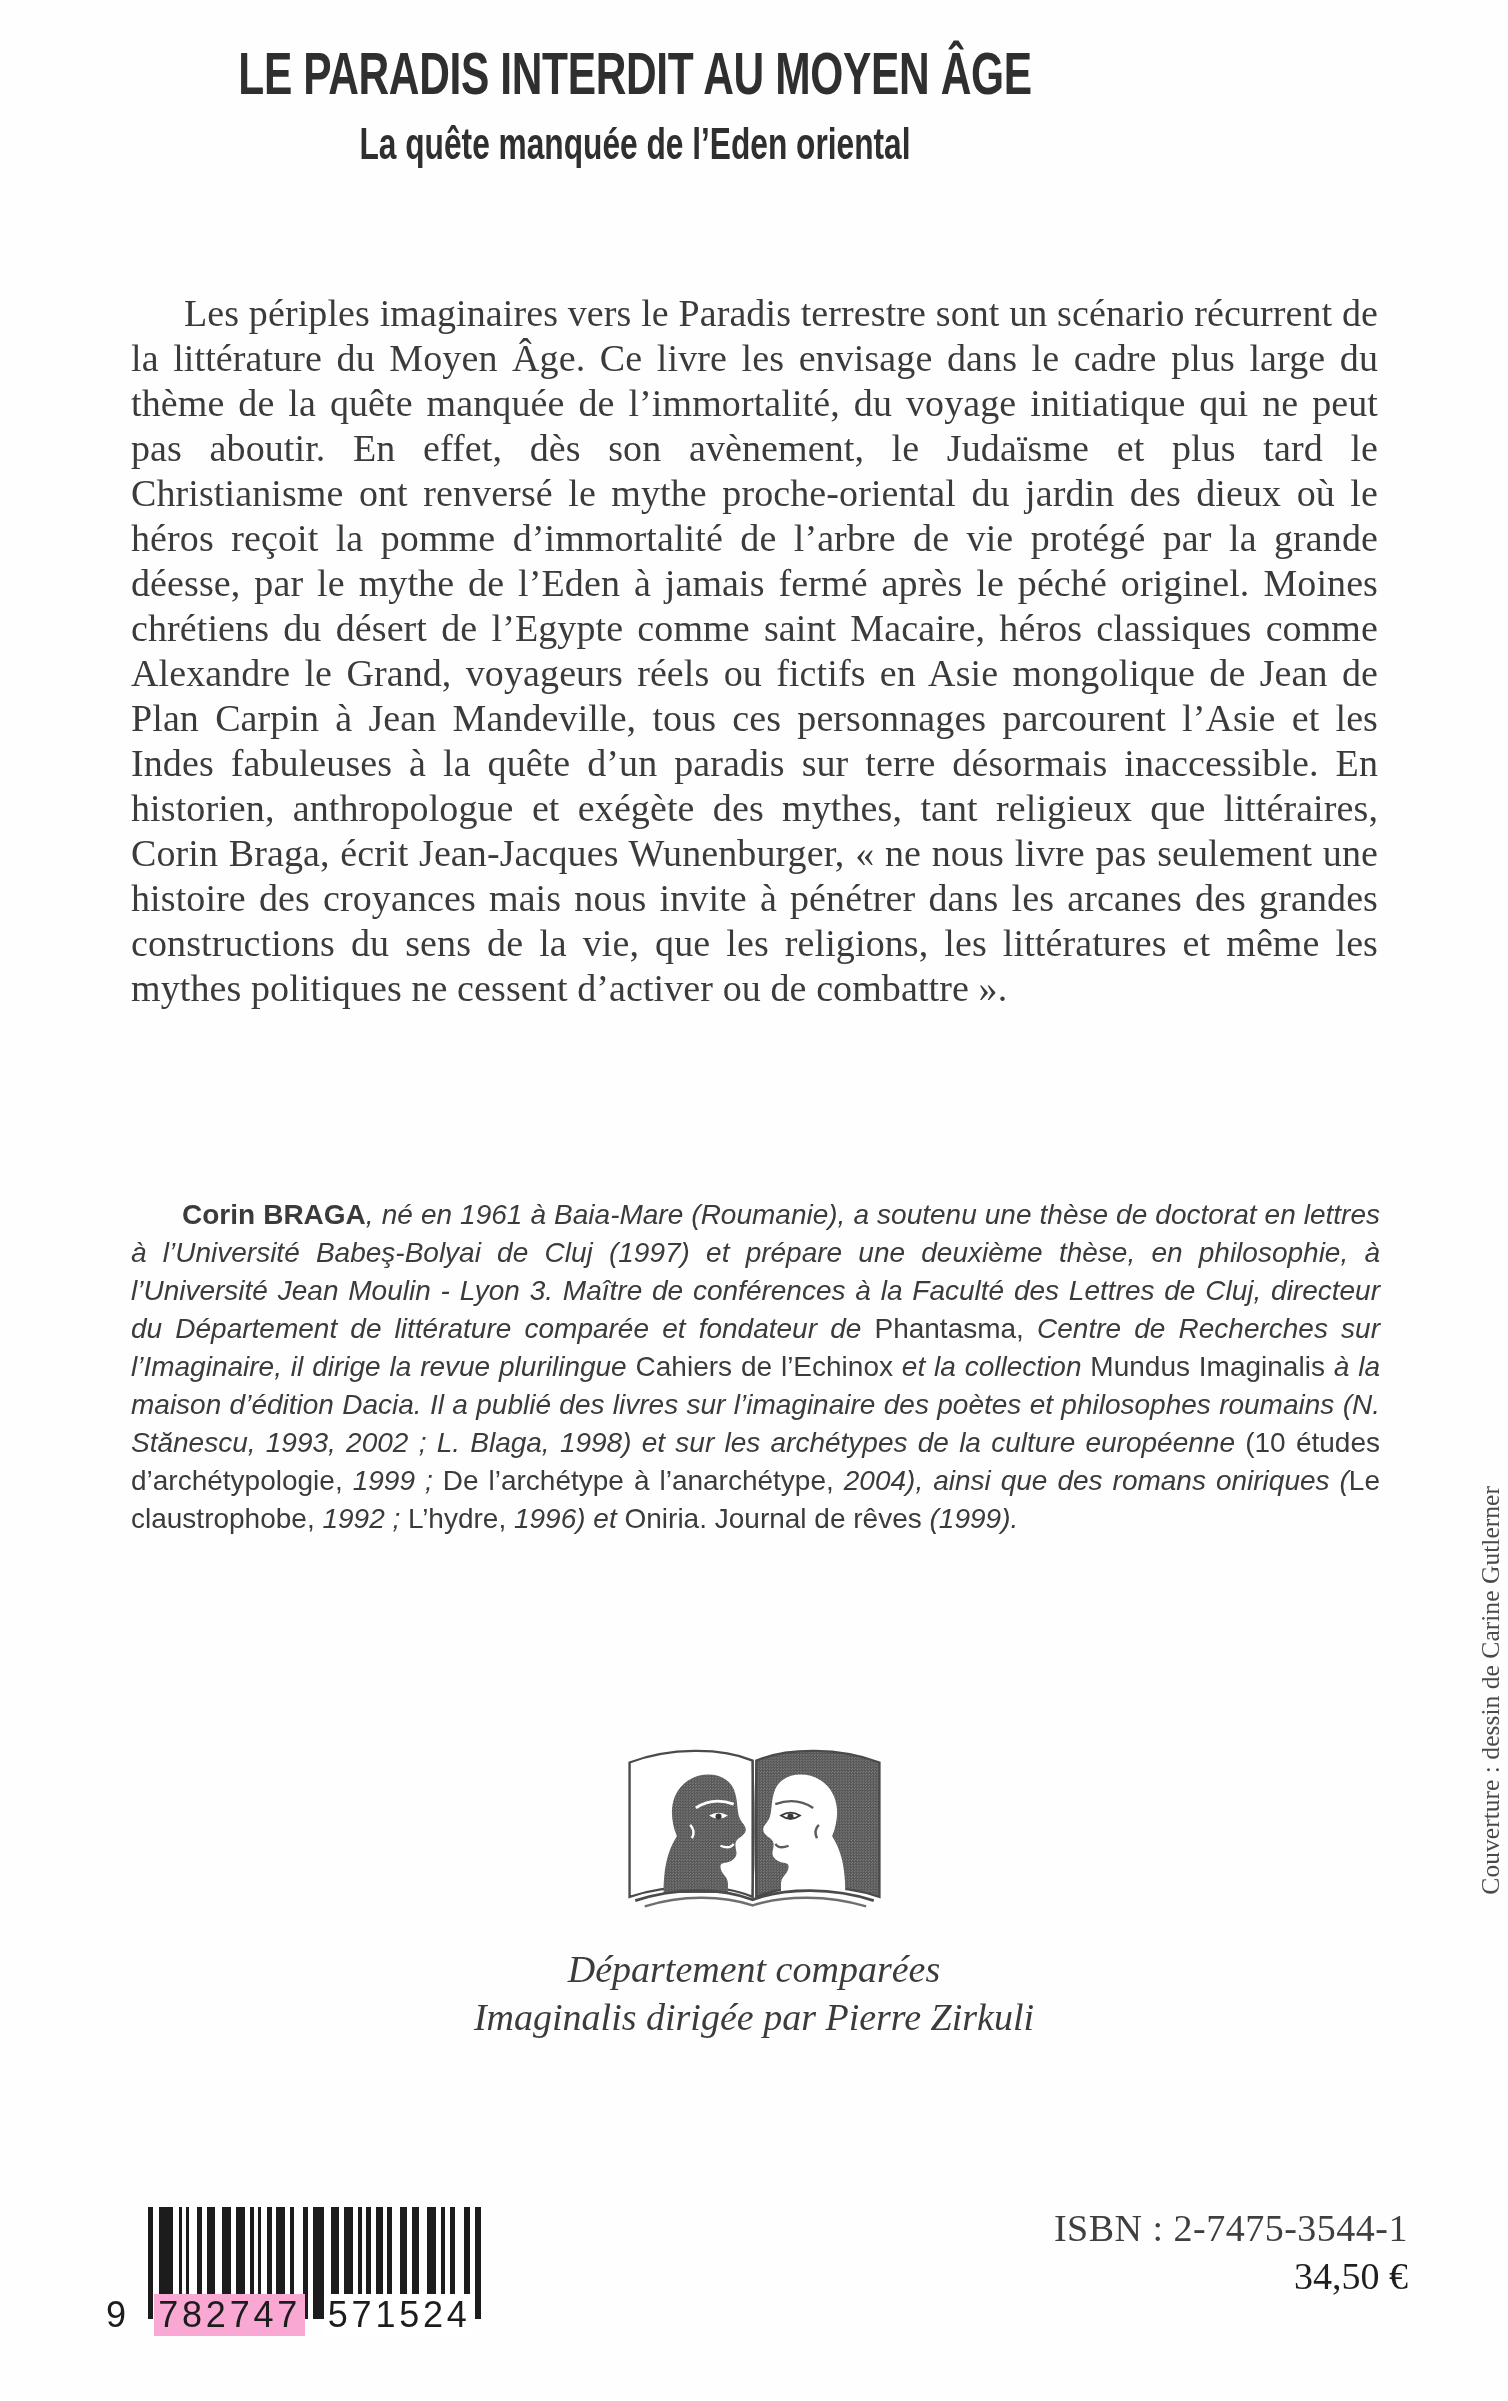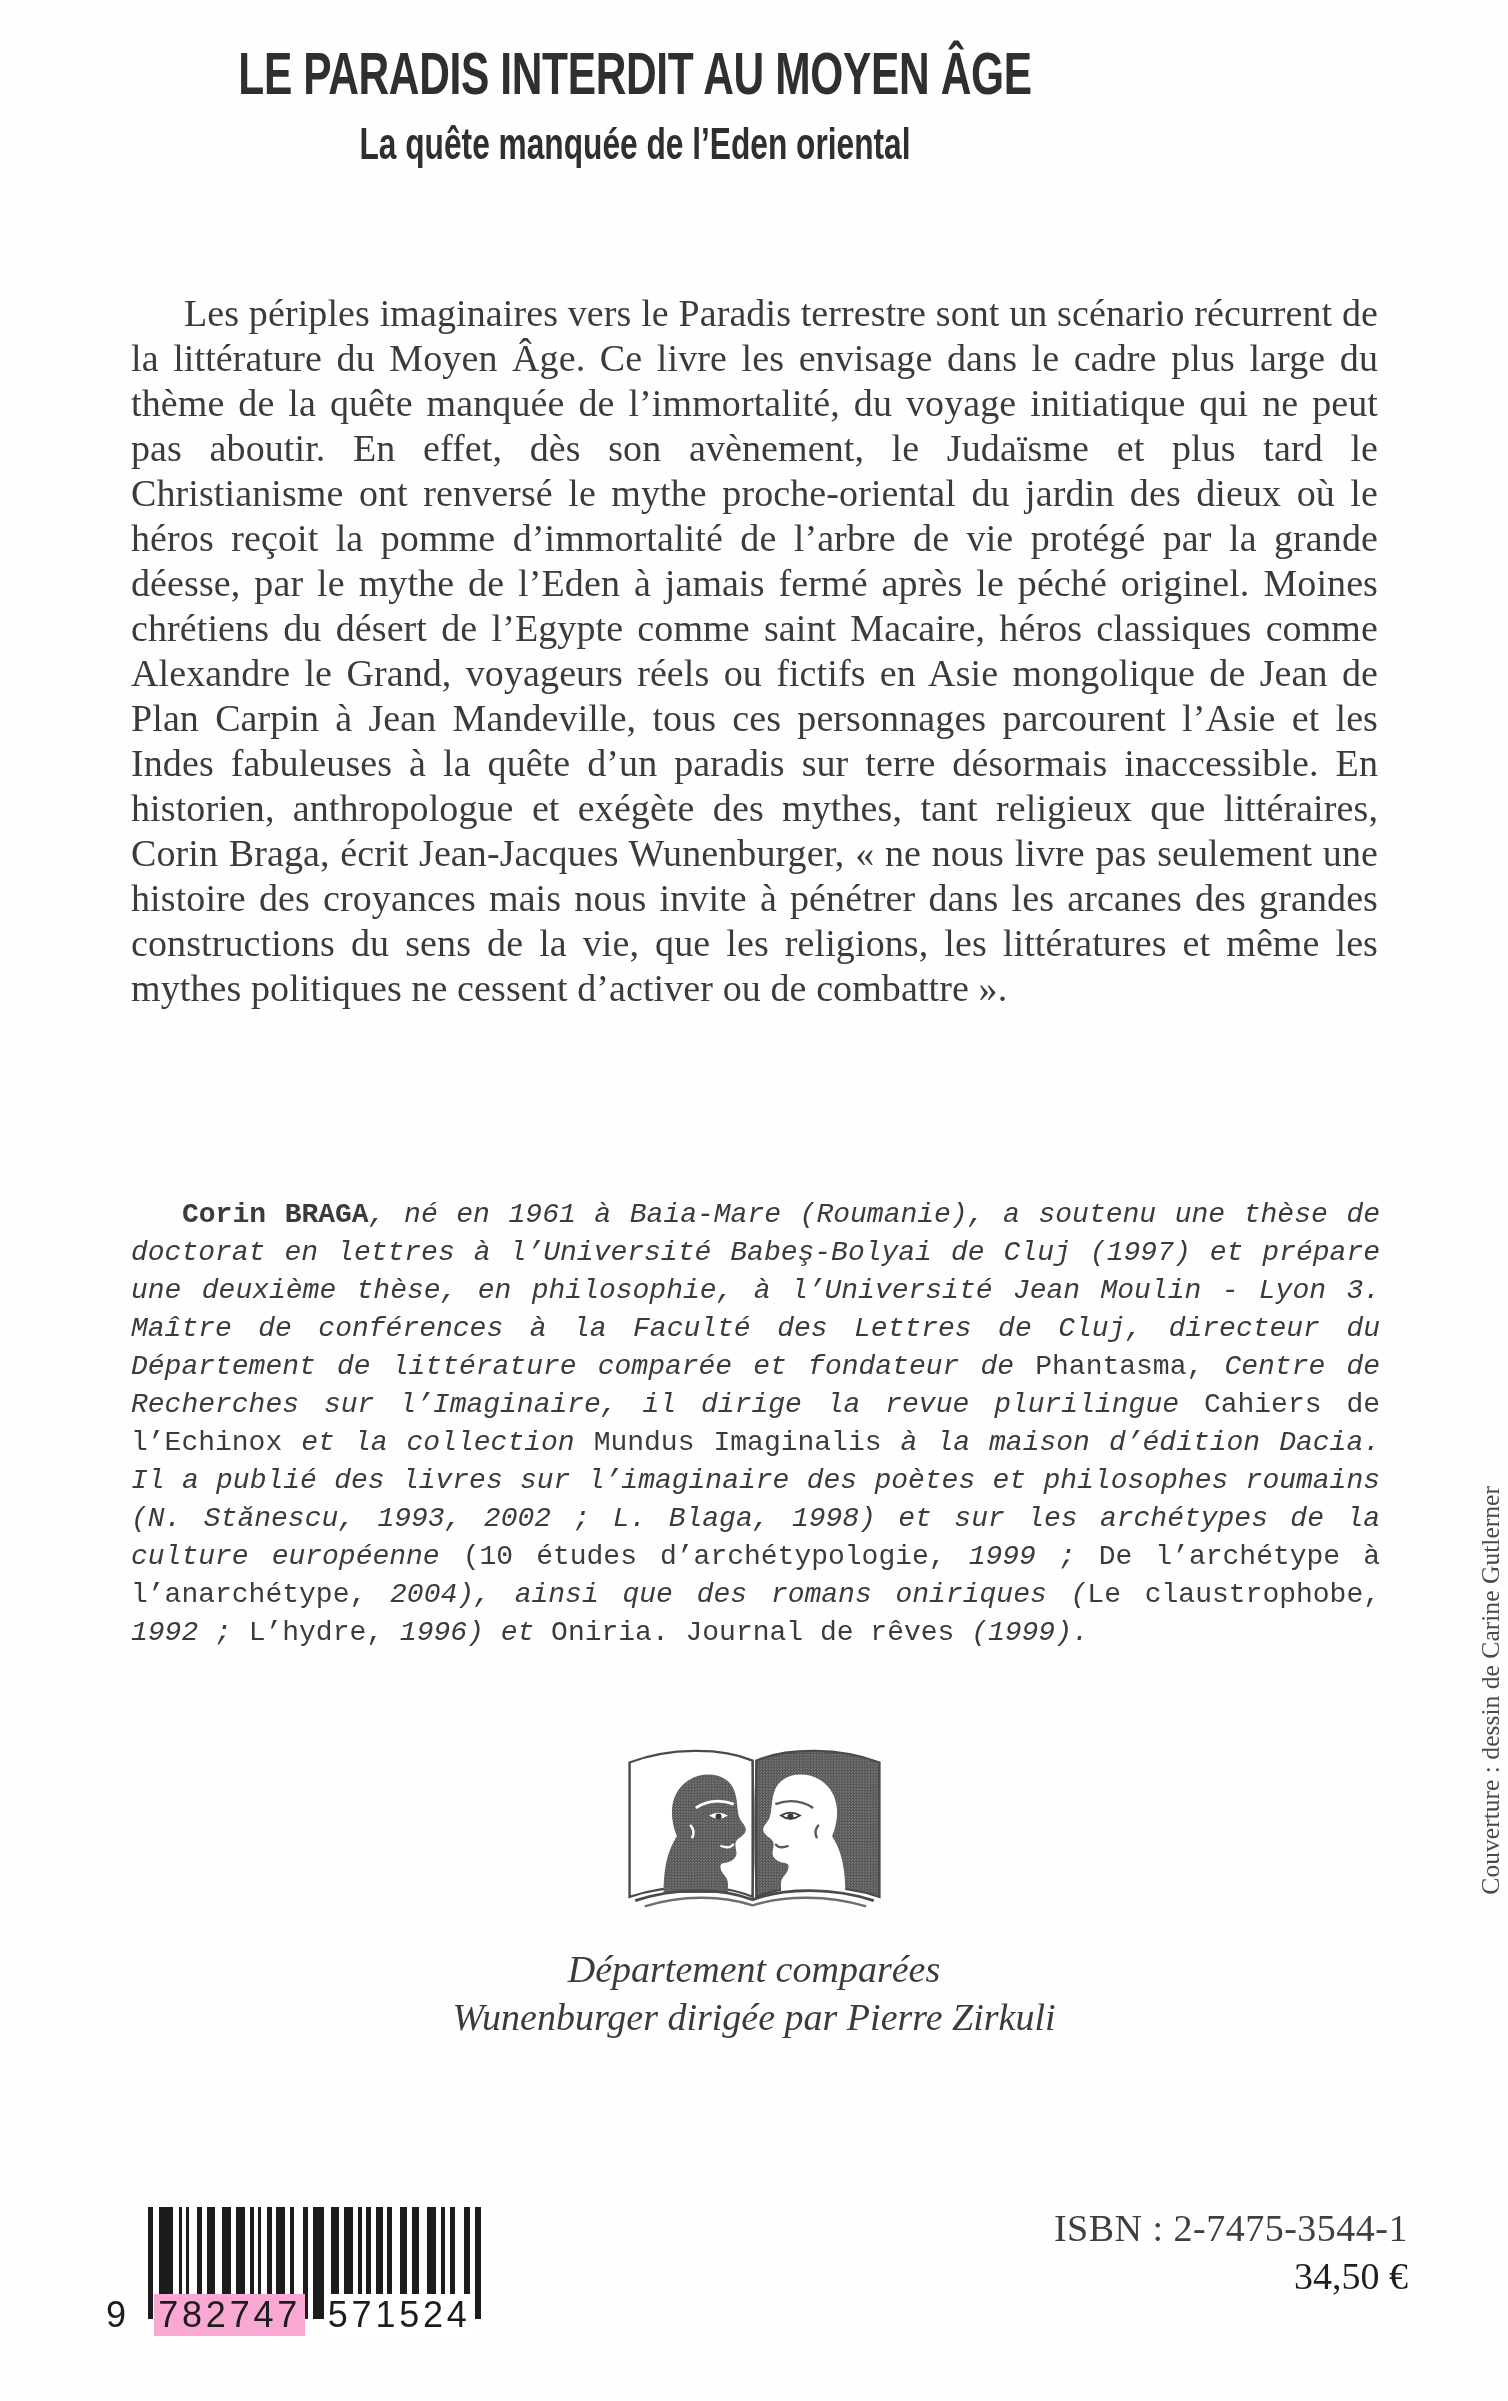--- a/index.html
+++ b/index.html
@@ -70,21 +70,21 @@
     color: #3b3b3b;
     letter-spacing: 0.1px;
   }
 
   
   .bio {
     position: absolute;
     left: 131px;
     top: 1196px;
     width: 1249px;
-    font-family: Liberation Mono, monospace;
+    font-family: Liberation Sans, sans-serif;
     font-size: 28px;
     line-height: 38px;
     text-align: justify;
     text-indent: 51px;
     color: #3b3b3b;
   }
   .bio i { font-style: italic; }
   .bio b { font-weight: bold; font-style: normal; }
   .bio .roman { font-style: normal; }
 
@@ -236,21 +236,21 @@
 
       <path d="M138 28 q2 74 0 144" fill="none" stroke="#4a4a4a" stroke-width="2"></path>
       <path d="M142 28 q-2 74 0 144" fill="none" stroke="#4a4a4a" stroke-width="2"></path>
       <path d="M14 176 C 56 162, 104 162, 138 175 C 172 162, 224 162, 266 176" fill="none" stroke="#4a4a4a" stroke-width="3"></path>
       <path d="M24 182 C 62 170, 106 170, 138 181 C 172 170, 218 170, 258 182" fill="none" stroke="#6e6e6e" stroke-width="2.5"></path>
     </svg>
   </div>
 
   <div class="collection">
     <div>Département comparées</div>
-    <div>Wunenburger dirigée par Pierre Zirkuli</div>
+    <div>Imaginalis dirigée par Pierre Zirkuli</div>
   </div>
 
   <div class="vertical-credit">Couverture : dessin de Carine Gutlerner</div>
 
   <div class="barcode-area">
     <div class="bars" id="bars">
         <span style="width: 5.4px;"></span>
         <span class="w" style="width: 5.4px;"></span>
         <span style="width: 5.4px;"></span>
         <span style="width: 9px;"></span>

